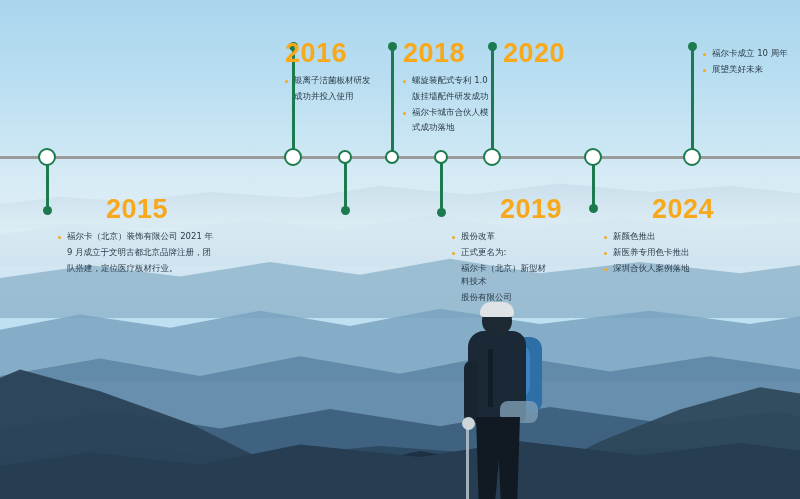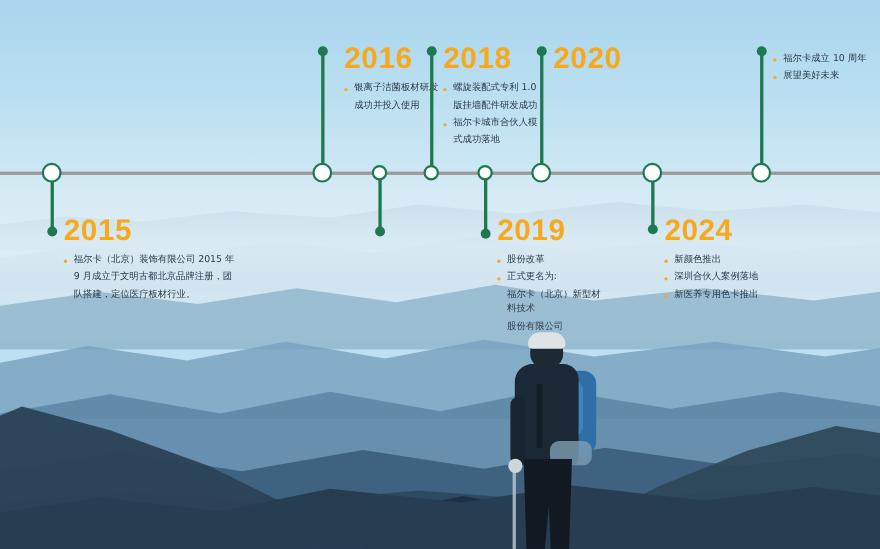--- a/index.html
+++ b/index.html
@@ -70,21 +70,21 @@
   .entry{position:absolute;}
   .year{font-size:27px;font-weight:bold;color:#f7a81b;line-height:1;letter-spacing:.5px;}
   .bullets{margin:7px 0 0 0;padding:0;list-style:none;}
   .bullets li{position:relative;padding-left:9px;margin-bottom:2px;
               font-size:8.5px;line-height:1.62;color:#2a3b48;
               font-family:"DejaVu Sans","Liberation Sans",sans-serif;}
   .bullets li::before{content:"";position:absolute;left:0;top:6px;
                       width:3px;height:3px;border-radius:50%;background:#f7a81b;}
   .bullets li.cont{padding-left:9px;}
   .bullets li.cont::before{display:none;}
-  .entry.below .year{margin-bottom:1px;}
+  .entry.below .year{margin-bottom:1px;margin-left:48px;}
 </style>
 </head>
 <body>
 
 <div id="stage">
 
   <div class="sky"></div>
   <div class="ridge r1"></div>
   <div class="ridge r2"></div>
   <div class="haze"></div>
@@ -113,30 +113,30 @@
   </div>
 
   <div class="axis"></div>
 
   <div class="stem" style="left:46px;top:158px;height:52px;"></div>
   <div class="stem-cap" style="left:43px;top:206px;"></div>
   <div class="node" style="left:38px;top:148px;"></div>
   <div class="entry below" style="left:58px;top:196px;width:170px;">
     <div class="year">2015</div>
     <ul class="bullets">
-      <li>福尔卡（北京）装饰有限公司 2015 年</li>
+      <li>福尔卡（北京）装饰有限公司 2021 年</li>
       <li class="cont">9 月成立于文明古都北京品牌注册，团</li>
       <li class="cont">队搭建，定位医疗板材行业。</li>
     </ul>
   </div>
 
   <div class="stem" style="left:292px;top:46px;height:106px;"></div>
   <div class="stem-cap" style="left:289px;top:42px;"></div>
   <div class="node" style="left:284px;top:148px;"></div>
-  <div class="entry" style="left:313px;top:40px;width:92px;">
+  <div class="entry" style="left:285px;top:40px;width:92px;">
     <div class="year">2016</div>
     <ul class="bullets">
       <li>银离子洁菌板材研发</li>
       <li class="cont">成功并投入使用</li>
     </ul>
   </div>
 
   <div class="stem" style="left:344px;top:158px;height:52px;"></div>
   <div class="stem-cap" style="left:341px;top:206px;"></div>
   <div class="node small" style="left:338px;top:150px;"></div>
@@ -176,22 +176,22 @@
     <div class="year">2020</div>
   </div>
 
   <div class="stem" style="left:592px;top:158px;height:50px;"></div>
   <div class="stem-cap" style="left:589px;top:204px;"></div>
   <div class="node" style="left:584px;top:148px;"></div>
   <div class="entry below" style="left:604px;top:196px;width:120px;">
     <div class="year">2024</div>
     <ul class="bullets">
       <li>新颜色推出</li>
+      <li>新医养专用色卡推出</li>
       <li>深圳合伙人案例落地</li>
-      <li>新医养专用色卡推出</li>
     </ul>
   </div>
 
   <div class="stem" style="left:691px;top:46px;height:106px;"></div>
   <div class="stem-cap" style="left:688px;top:42px;"></div>
   <div class="node" style="left:683px;top:148px;"></div>
   <div class="entry" style="left:703px;top:40px;width:96px;">
     <ul class="bullets">
       <li>福尔卡成立 10 周年</li>
       <li>展望美好未来</li>

